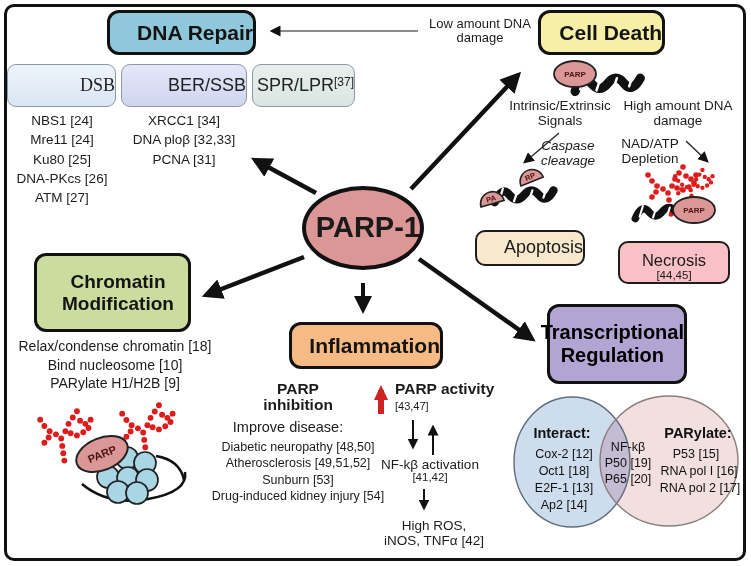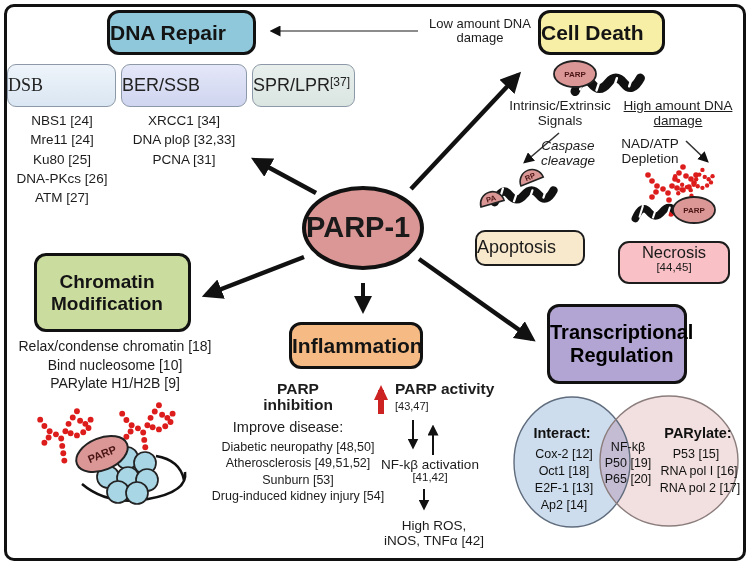--- a/index.html
+++ b/index.html
@@ -1,36 +1,36 @@
 <!DOCTYPE html>
 <html><head>
 <meta charset="utf-8">
 <style>
   html,body{margin:0;padding:0;background:#fff;}
   .canvas{position:relative;width:751px;height:566px;background:#ffffff;overflow:hidden;
           font-family:"Liberation Sans",sans-serif;color:#1a1a1a;}
   .frame{position:absolute;left:4px;top:4px;width:736px;height:551px;border:3px solid #111;
          border-radius:10px;z-index:1;}
   .lyr{position:absolute;left:0;top:0;z-index:2;}
-  .box{position:absolute;display:flex;align-items:center;justify-content:flex-start;text-align:center;
+  .box{position:absolute;display:flex;align-items:center;justify-content:flex-end;text-align:center;
        box-sizing:border-box;z-index:3;line-height:1.1;}
   .big{border:3.5px solid #111;border-radius:12px;font-weight:bold;color:#141414;}
   .sub{border:1.5px solid #8d99a8;border-radius:9px;font-size:18px;color:#222;}
   .outcome{border:2px solid #1c1c1c;border-radius:10px;}
   .txt{position:absolute;text-align:center;z-index:3;color:#1c1c1c;}
   .b-dnarepair{left:107px;top:10px;width:149px;height:45px;font-size:21px;background:#8fc8da;}
   .b-celldeath{left:538px;top:10px;width:127px;height:45px;font-size:21px;background:#f6efa5;}
   .b-dsb{left:7px;top:64px;width:109px;height:43px;background:linear-gradient(#eef4fa,#dae6f2);font-family:Liberation Serif, serif;}
   .b-ber{left:121px;top:64px;width:126px;height:43px;background:linear-gradient(#e4e7f8,#d0d5f0);}
   .b-spr{left:252px;top:64px;width:103px;height:43px;background:linear-gradient(#e8efec,#dae5e1);}
   .b-chrom{left:34px;top:253px;width:157px;height:79px;font-size:19px;background:#cbdc9f;line-height:1.15;}
-  .b-infl{left:289px;top:322px;width:134px;height:47px;font-size:21px;background:#f6bb84;}
+  .b-infl{left:289px;top:322px;width:154px;height:47px;font-size:21px;background:#f6bb84;}
   .b-trans{left:547px;top:304px;width:140px;height:80px;font-size:20px;background:#b2a4d3;line-height:1.15;color:#000000;}
   .b-apop{left:475px;top:230px;width:110px;height:36px;font-size:18px;background:#f8e8cc;}
-  .b-necr{left:618px;top:241px;width:112px;height:43px;background:#f9c0c6;flex-direction:column;border-radius:11px;}
+  .b-necr{left:618px;top:241px;width:112px;height:43px;background:#f9c0c6;flex-direction:column;}
   .ref-sm{font-size:12px;font-weight:normal;}
   .list div{white-space:nowrap;}
   svg text{font-family:"Liberation Sans",sans-serif;}
 </style>
 </head>
 <body>
 
 <div class="canvas">
   <div class="frame"></div>
 
@@ -125,21 +125,21 @@
     <span>Cell Death</span>
   </div>
 
   <svg class="lyr" style="left:545px;top:58px;z-index:3;" width="105" height="44">
     <use href="#dna" transform="translate(26,11) scale(1.02)"></use>
     <ellipse cx="30" cy="16" rx="21" ry="13" fill="#db9795" stroke="#222" stroke-width="1.8"></ellipse>
     <text x="30" y="19" text-anchor="middle" font-size="8" font-weight="bold" fill="#4a1515">PARP</text>
   </svg>
 
   <div class="txt" style="left:500px;top:99px;width:120px;font-size:13.5px;line-height:1.08;">Intrinsic/Extrinsic Signals</div>
-  <div class="txt" style="left:620px;top:99px;width:116px;font-size:13.5px;line-height:1.08;text-decoration:underline;">High amount DNA damage</div>
+  <div class="txt" style="left:620px;top:99px;width:116px;font-size:13.5px;line-height:1.08;">High amount DNA damage</div>
   <div class="txt" style="left:533px;top:139px;width:70px;font-size:13.5px;line-height:1.08;font-style:italic;">Caspase cleavage</div>
   <div class="txt" style="left:613px;top:137px;width:74px;font-size:13.5px;line-height:1.08;">NAD/ATP Depletion</div>
 
   <svg class="lyr" style="left:473px;top:168px;z-index:3;" width="115" height="55">
     <use href="#dna" transform="translate(18,14) scale(0.92)"></use>
     <g transform="translate(8,39) rotate(-16)">
       <path d="M0,0 A12,12 0 0 1 24,0 Z" fill="#db9795" stroke="#222" stroke-width="1.6"></path>
       <text x="12" y="-2.5" text-anchor="middle" font-size="7.5" font-weight="bold" fill="#4a1515">PA</text>
     </g>
     <g transform="translate(48,18) rotate(-22)">

